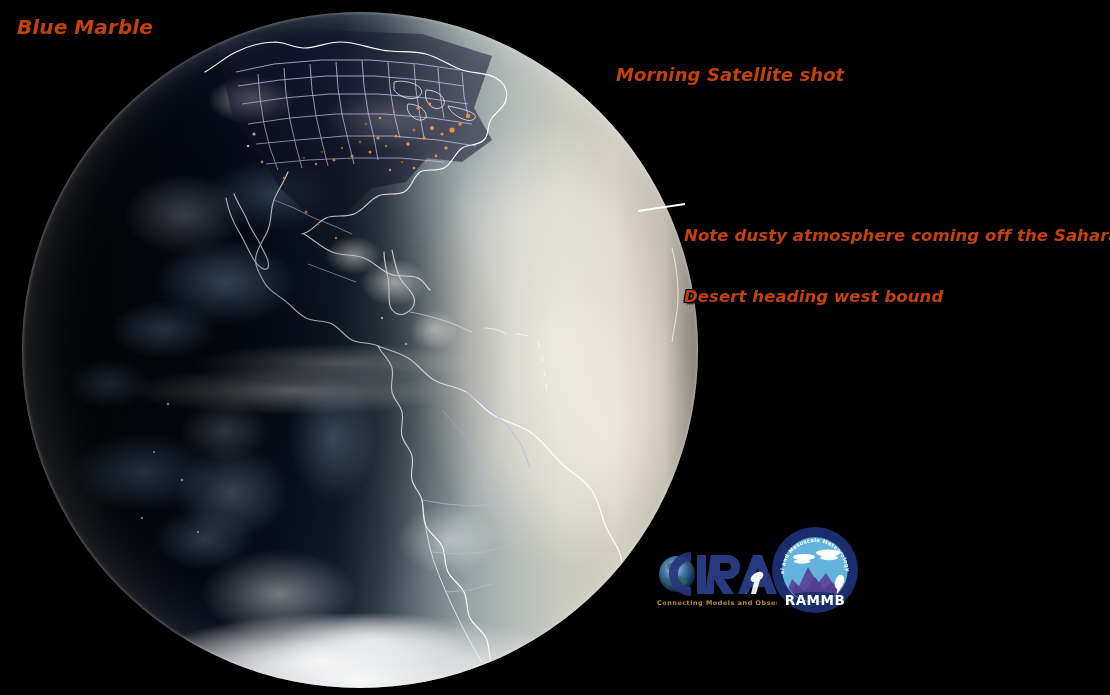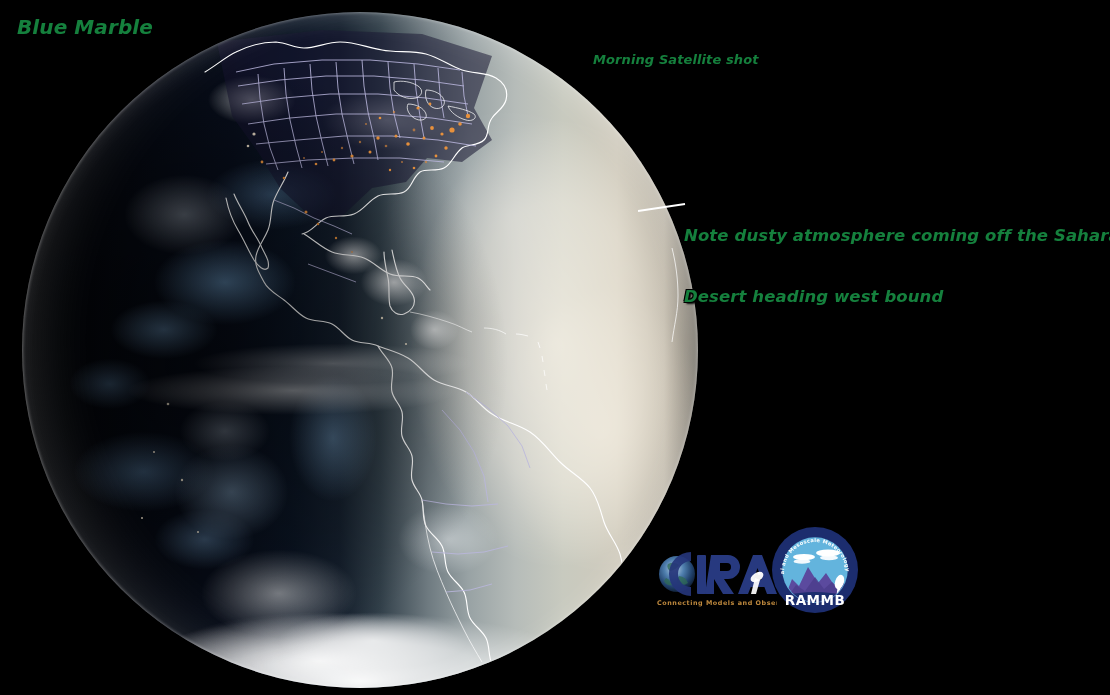--- a/index.html
+++ b/index.html
@@ -86,28 +86,28 @@
   .coast{fill:none;stroke:#ffffff;stroke-width:1.15;stroke-linejoin:round;stroke-linecap:round;}
   .coast-dim{fill:none;stroke:rgba(255,255,255,.72);stroke-width:1;}
   .border{fill:none;stroke:#b9b6dd;stroke-width:.85;}
   .land-night{fill:rgba(22,20,48,.55);stroke:none;}
   .lights{fill:#e8913c;}
   .lights-dim{fill:rgba(224,140,60,.66);}
   .lights-w{fill:rgba(255,240,214,.85);}
 
   
   .anno{
-    position:absolute;color:#15803d;font-weight:bold;font-style:italic;
+    position:absolute;color:#c2410c;font-weight:bold;font-style:italic;
     letter-spacing:.1px;line-height:1.22;white-space:pre;
     text-shadow:
       1px 1px 0 #000, -1px 1px 0 #000, 1px -1px 0 #000, -1px -1px 0 #000,
       2px 2px 2px rgba(0,0,0,.95);
   }
   #title-blue-marble{left:17px;top:15px;font-size:20px;}
-  #anno-morning{left:593px;top:20px;font-size:13px;}
+  #anno-morning{left:616px;top:20px;font-size:18px;}
   #anno-sahara{left:684px;top:186px;font-size:16.5px;}
   #pointer-line{position:absolute;left:638px;top:203px;width:48px;height:9px;}
   #pointer-line svg{display:block;}
 
   
   #logo-cira{position:absolute;left:655px;top:548px;width:122px;height:62px;}
   #logo-rammb{position:absolute;left:772px;top:527px;width:86px;height:86px;}
   #logo-cira svg,#logo-rammb svg{display:block;}
 </style>
 </head>

